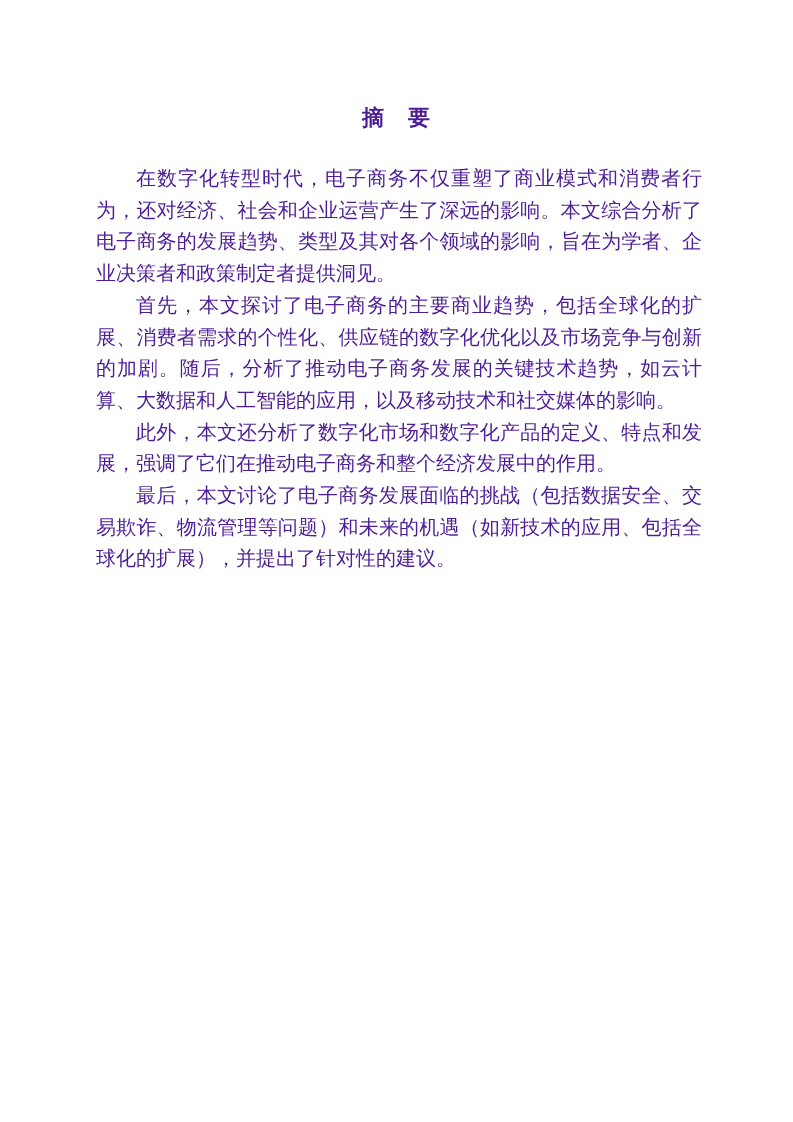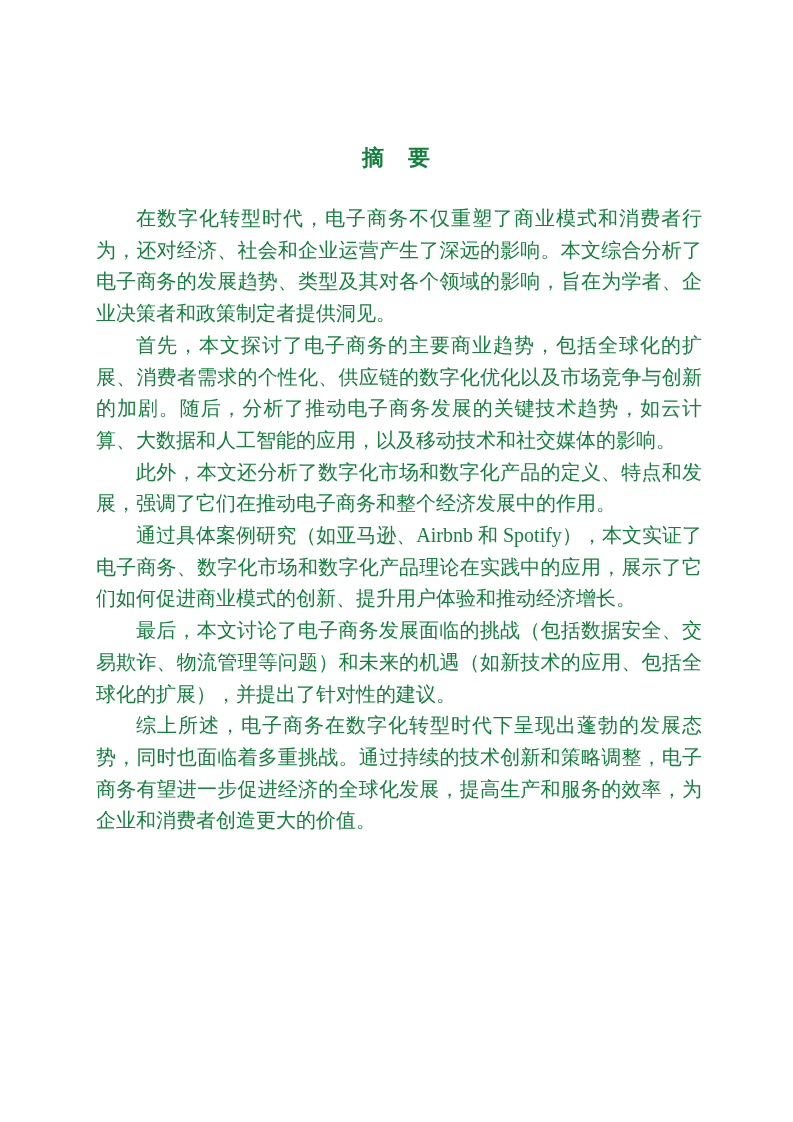--- a/index.html
+++ b/index.html
@@ -7,24 +7,23 @@
     padding: 0;
     background: #ffffff;
   }
   .page {
     position: relative;
     width: 793px;
     height: 1046px;
     background: #ffffff;
     overflow: hidden;
     font-family: "Liberation Serif", "DejaVu Serif", serif;
-    color: #15803d;
+    color: #4c1d95;
     box-sizing: border-box;
     padding-top: 104px;
-    margin-top: 40px;
   }
   .doc-title {
     margin: 0;
     text-align: center;
     font-size: 22px;
     line-height: 28px;
     font-weight: bold;
     white-space: pre;
     letter-spacing: 1px;
   }
@@ -46,17 +45,15 @@
 </head>
 <body>
 
 <div class="page">
   <h1 class="doc-title">摘　要</h1>
 
   <div class="abstract-body">
     <p>在数字化转型时代，电子商务不仅重塑了商业模式和消费者行为，还对经济、社会和企业运营产生了深远的影响。本文综合分析了电子商务的发展趋势、类型及其对各个领域的影响，旨在为学者、企业决策者和政策制定者提供洞见。</p>
     <p>首先，本文探讨了电子商务的主要商业趋势，包括全球化的扩展、消费者需求的个性化、供应链的数字化优化以及市场竞争与创新的加剧。随后，分析了推动电子商务发展的关键技术趋势，如云计算、大数据和人工智能的应用，以及移动技术和社交媒体的影响。</p>
     <p>此外，本文还分析了数字化市场和数字化产品的定义、特点和发展，强调了它们在推动电子商务和整个经济发展中的作用。</p>
-    <p>通过具体案例研究（如亚马逊、Airbnb 和 Spotify），本文实证了电子商务、数字化市场和数字化产品理论在实践中的应用，展示了它们如何促进商业模式的创新、提升用户体验和推动经济增长。</p>
     <p>最后，本文讨论了电子商务发展面临的挑战（包括数据安全、交易欺诈、物流管理等问题）和未来的机遇（如新技术的应用、包括全球化的扩展），并提出了针对性的建议。</p>
-    <p>综上所述，电子商务在数字化转型时代下呈现出蓬勃的发展态势，同时也面临着多重挑战。通过持续的技术创新和策略调整，电子商务有望进一步促进经济的全球化发展，提高生产和服务的效率，为企业和消费者创造更大的价值。</p>
   </div>
 </div>
 
 </body></html>

